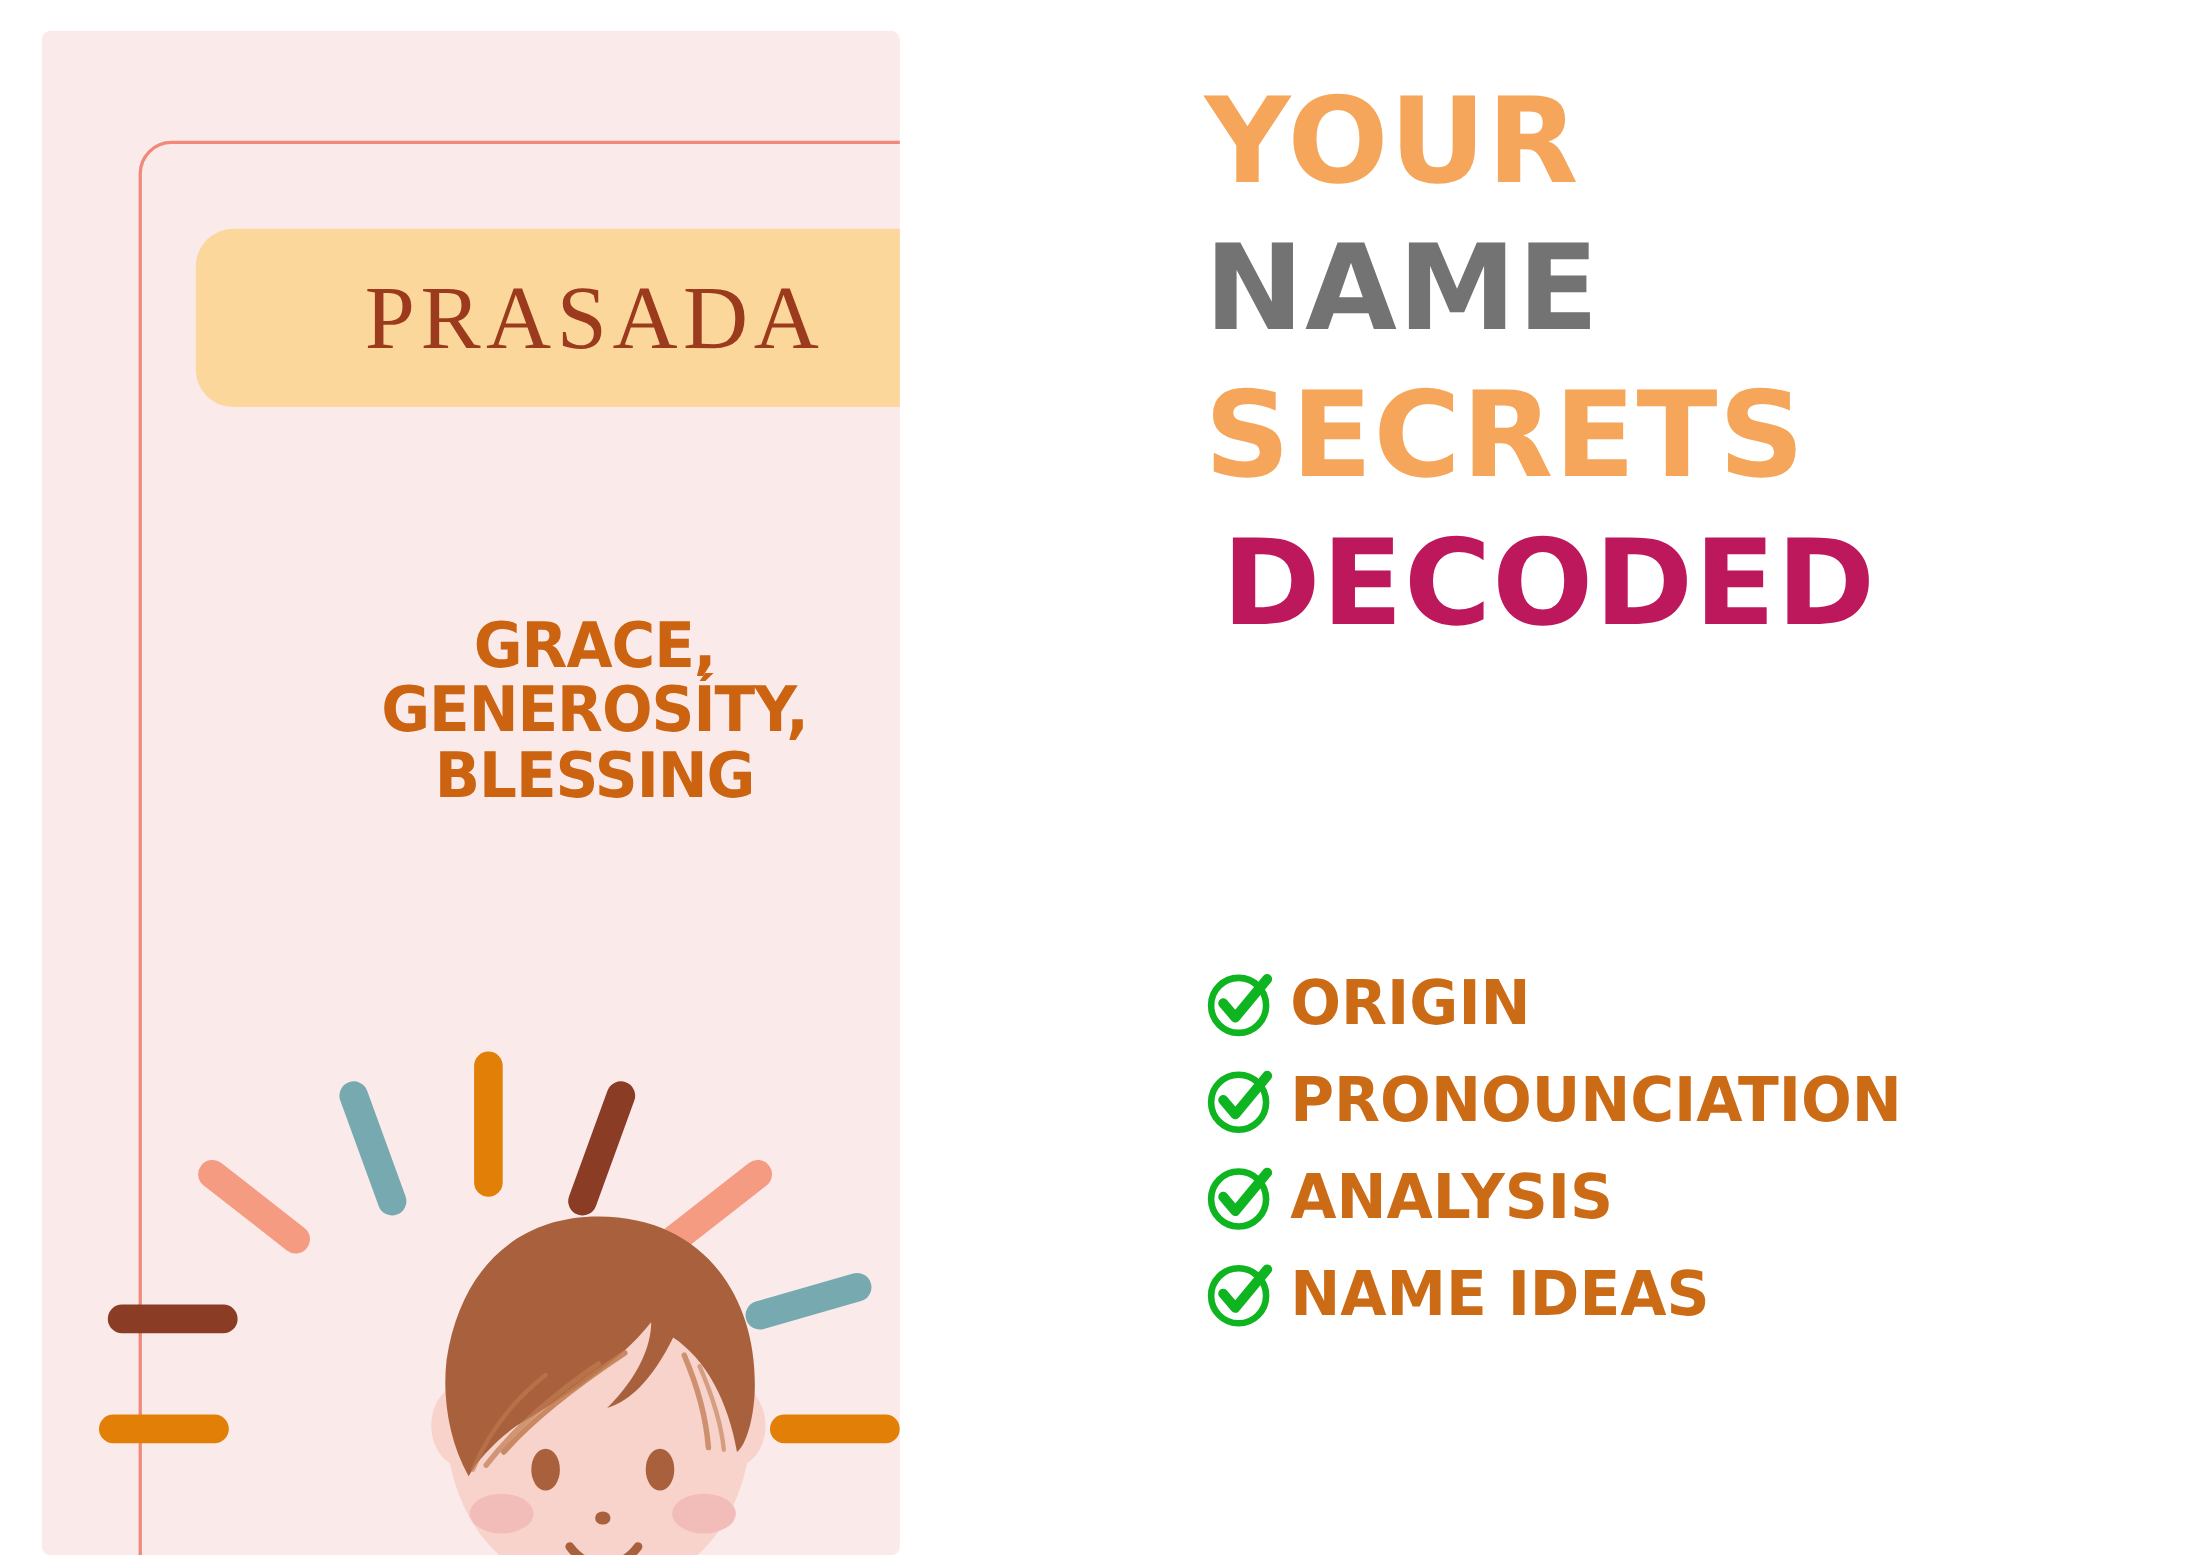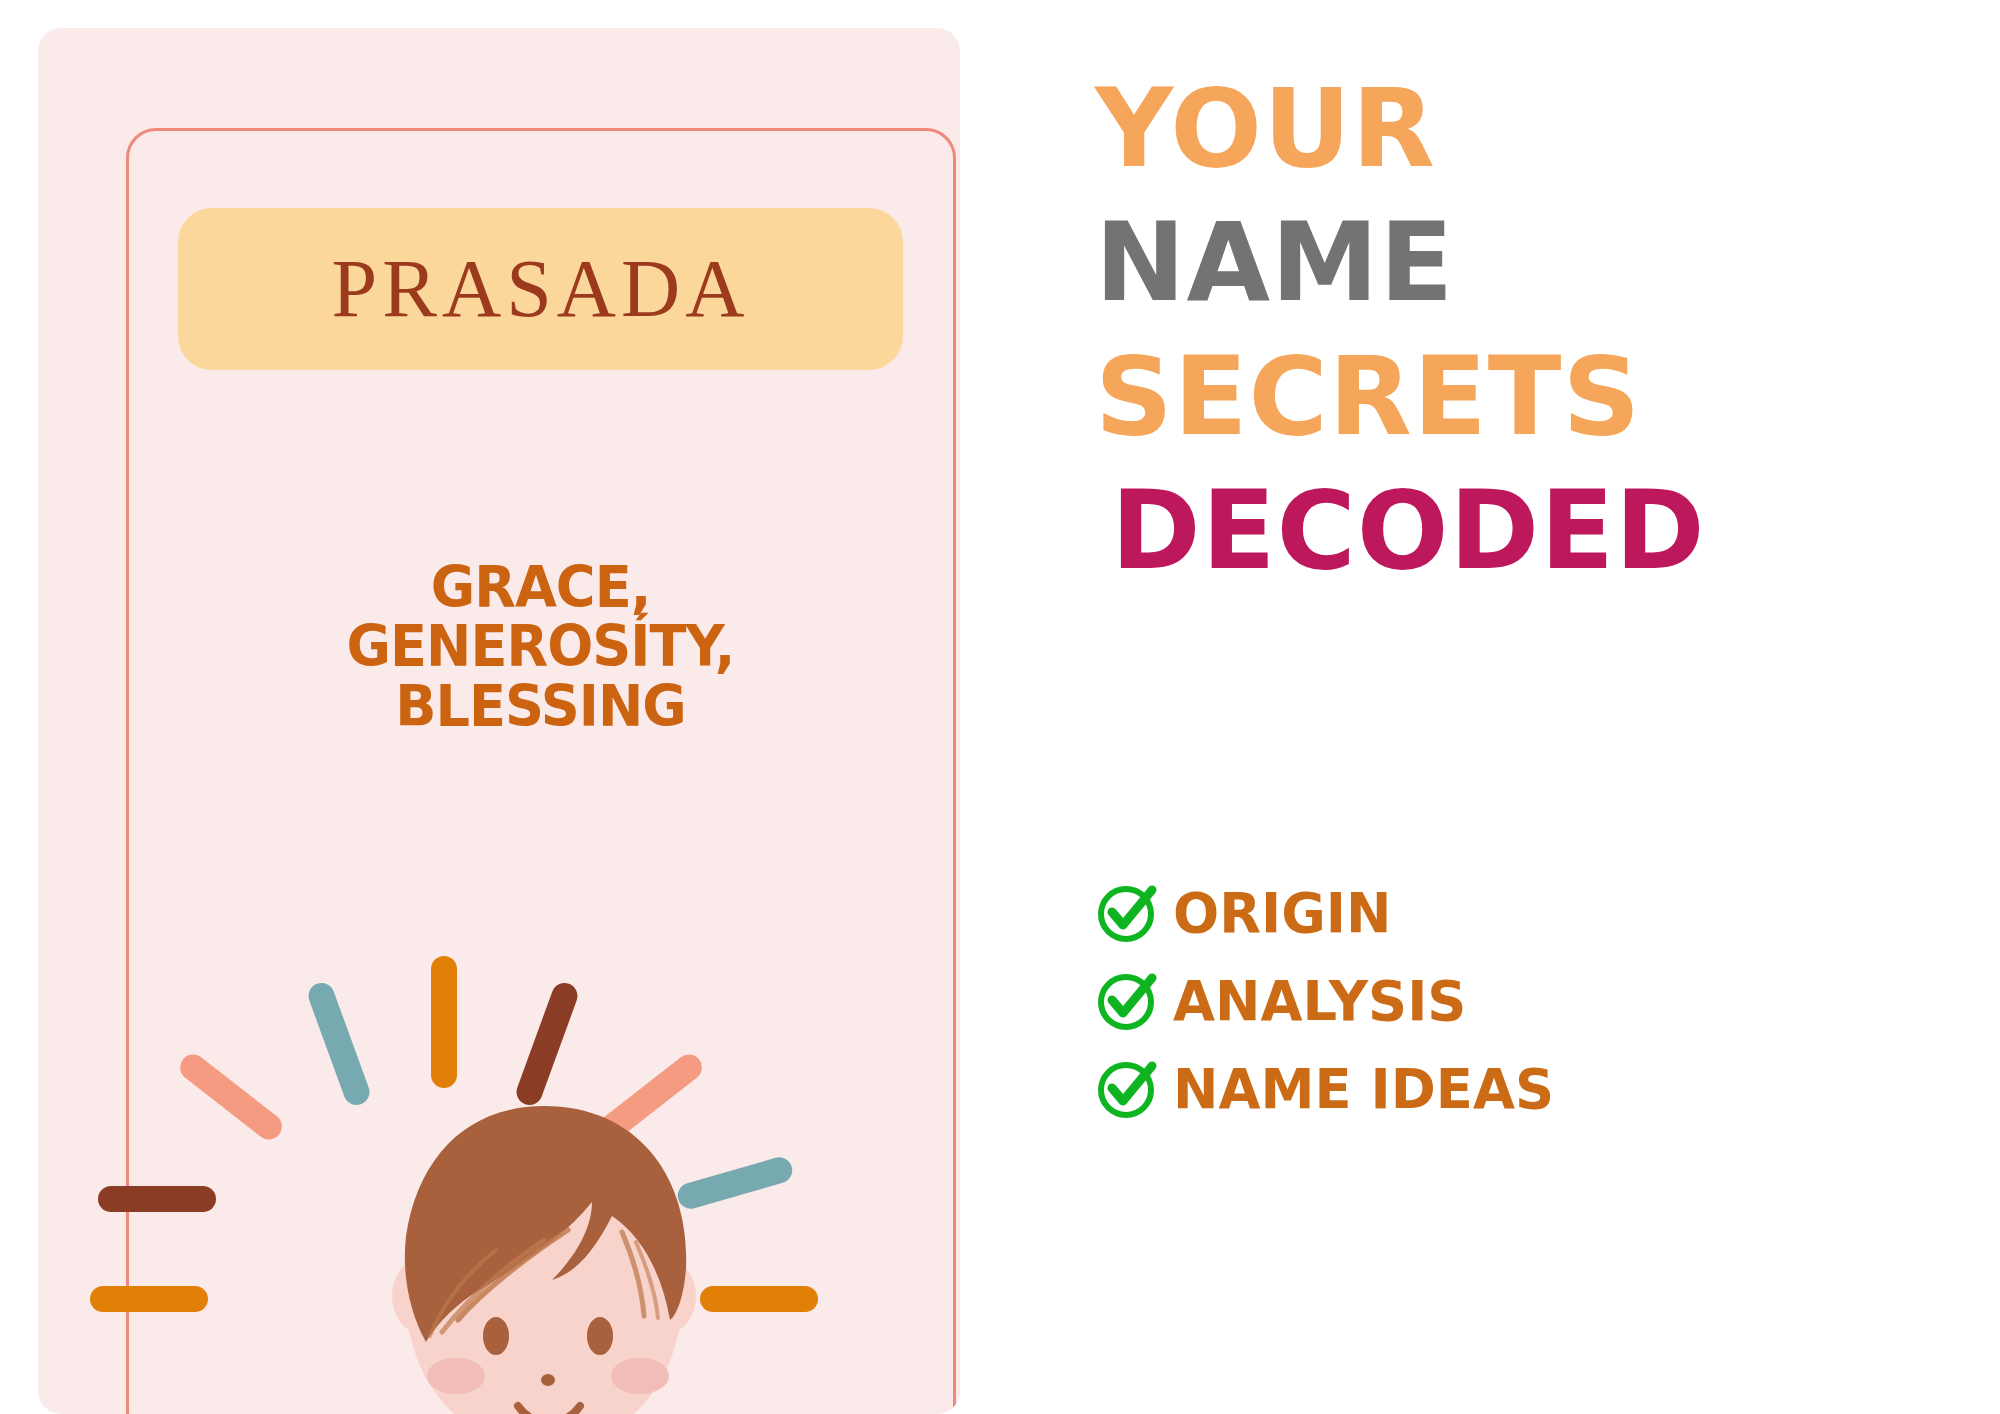--- a/index.html
+++ b/index.html
@@ -16,24 +16,24 @@
     width: 2000px;
     height: 1414px;
     background: #ffffff;
   }
 
   
   .card-outer {
     position: absolute;
     left: 38px;
     top: 28px;
-    width: 922px;
+    width: 780px;
     height: 1386px;
     background: #fbeaea;
-    border-radius: 23px;
+    border-radius: 8px;
     overflow: hidden;
   }
   .card-inner-border {
     position: absolute;
     left: 88px;
     top: 100px;
     width: 830px;
     height: 1314px;
     border: 3px solid #f0897b;
     border-radius: 30px;
@@ -242,20 +242,27 @@
      <circle cx="31" cy="35" r="25" fill="none" stroke="#0fb520" stroke-width="6"></circle>
      <path d="M17 33 L28 46 L57 11" fill="none" stroke="#0fb520" stroke-width="9" stroke-linecap="round" stroke-linejoin="round"></path>
    </svg>
           <span class="check-label" style="color: rgb(204, 107, 22);">ORIGIN</span>
         </div>
         <div class="check-row">
           <svg class="check-icon" viewBox="0 0 66 66">
      <circle cx="31" cy="35" r="25" fill="none" stroke="#0fb520" stroke-width="6"></circle>
      <path d="M17 33 L28 46 L57 11" fill="none" stroke="#0fb520" stroke-width="9" stroke-linecap="round" stroke-linejoin="round"></path>
    </svg>
+          <span class="check-label" style="color: rgb(204, 107, 22);">PRONOUNCIATION</span>
+        </div>
+        <div class="check-row">
+          <svg class="check-icon" viewBox="0 0 66 66">
+     <circle cx="31" cy="35" r="25" fill="none" stroke="#0fb520" stroke-width="6"></circle>
+     <path d="M17 33 L28 46 L57 11" fill="none" stroke="#0fb520" stroke-width="9" stroke-linecap="round" stroke-linejoin="round"></path>
+   </svg>
           <span class="check-label" style="color: rgb(204, 107, 22);">ANALYSIS</span>
         </div>
         <div class="check-row">
           <svg class="check-icon" viewBox="0 0 66 66">
      <circle cx="31" cy="35" r="25" fill="none" stroke="#0fb520" stroke-width="6"></circle>
      <path d="M17 33 L28 46 L57 11" fill="none" stroke="#0fb520" stroke-width="9" stroke-linecap="round" stroke-linejoin="round"></path>
    </svg>
           <span class="check-label" style="color: rgb(204, 107, 22);">NAME IDEAS</span>
         </div>
       </div>

